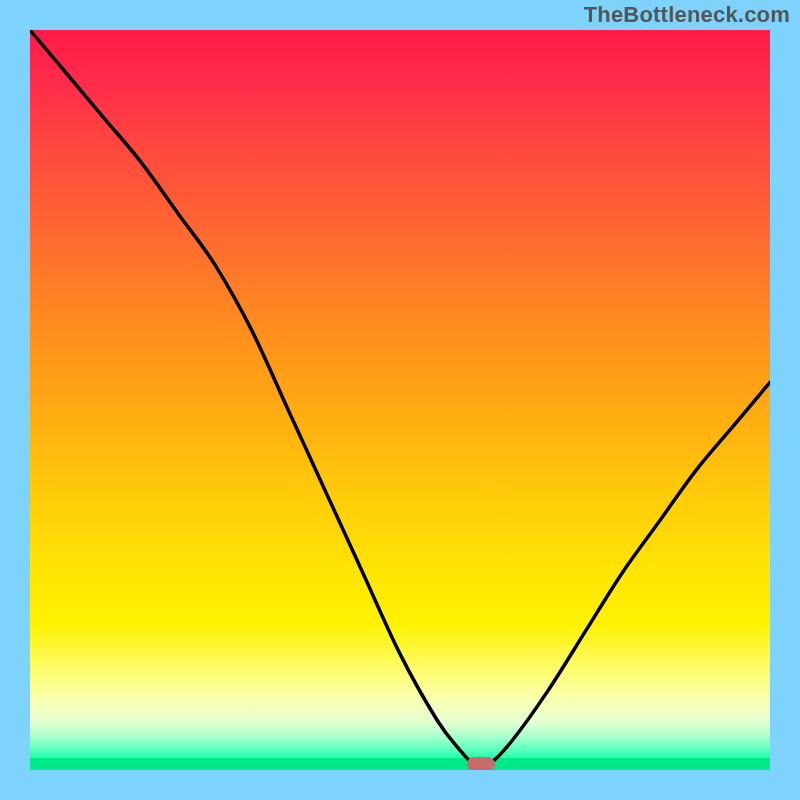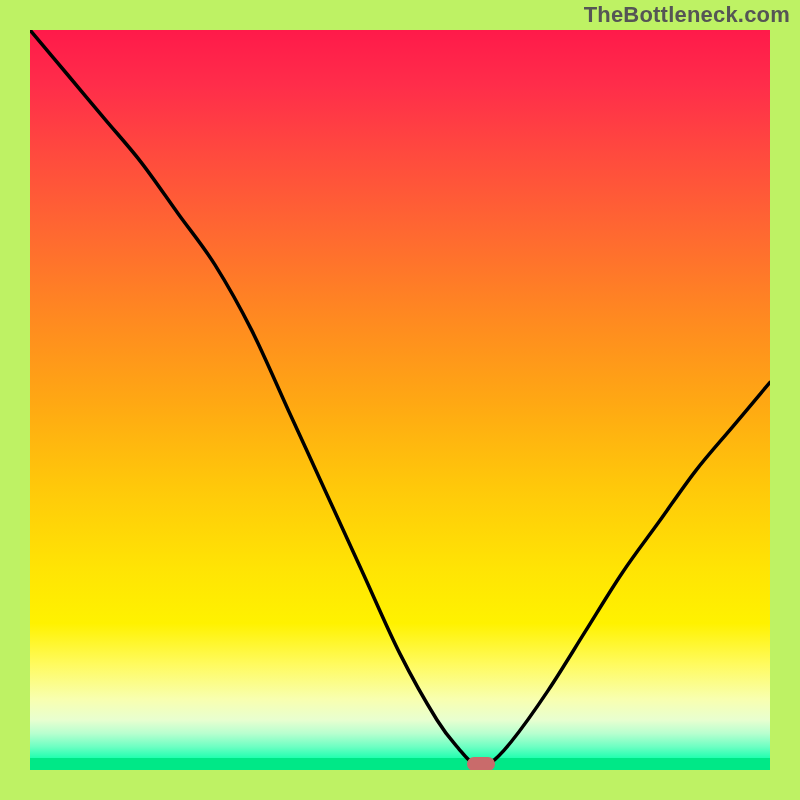--- a/index.html
+++ b/index.html
@@ -8,21 +8,21 @@
     width: 800px;
     height: 800px;
     background: #000;
     overflow: hidden;
     font-family: Arial, Helvetica, sans-serif;
   }
   .frame {
     position: relative;
     width: 800px;
     height: 800px;
-    background: #bef264;
+    background: #7dd3fc;
   }
   .watermark {
     position: absolute;
     top: 2px;
     right: 10px;
     color: #555;
     font-size: 22px;
     font-weight: 600;
     letter-spacing: 0.2px;
     z-index: 20;

